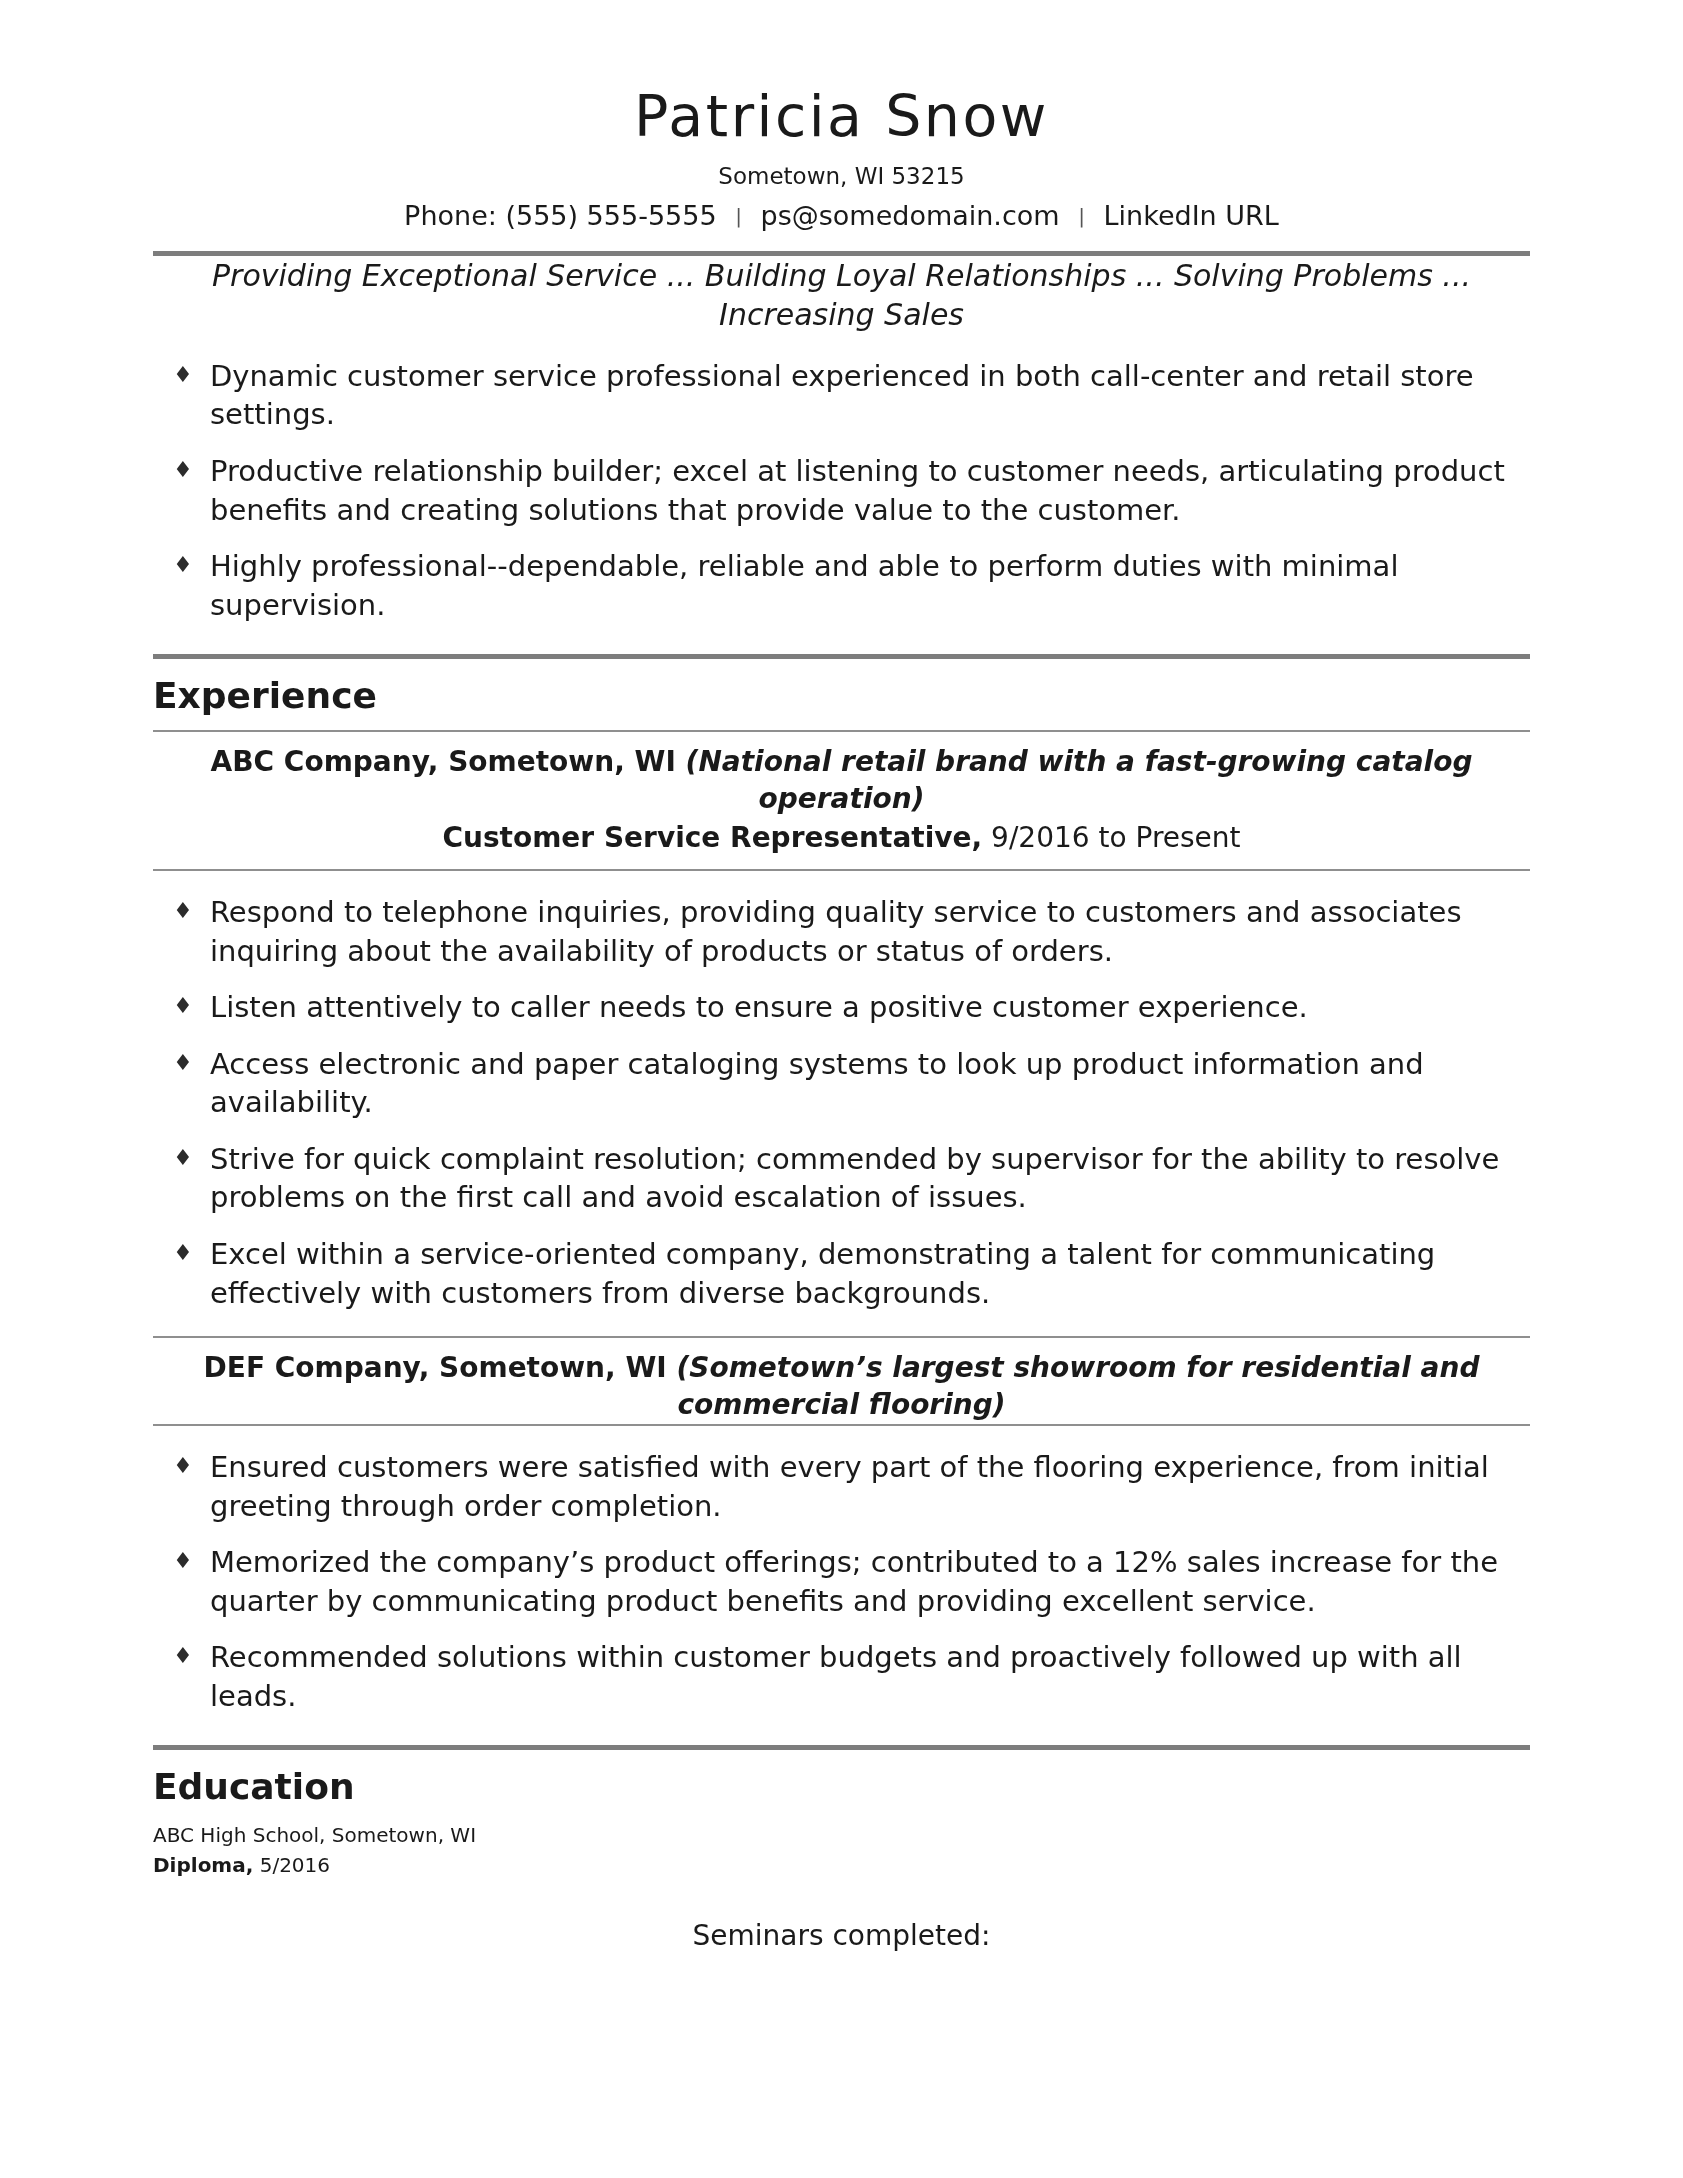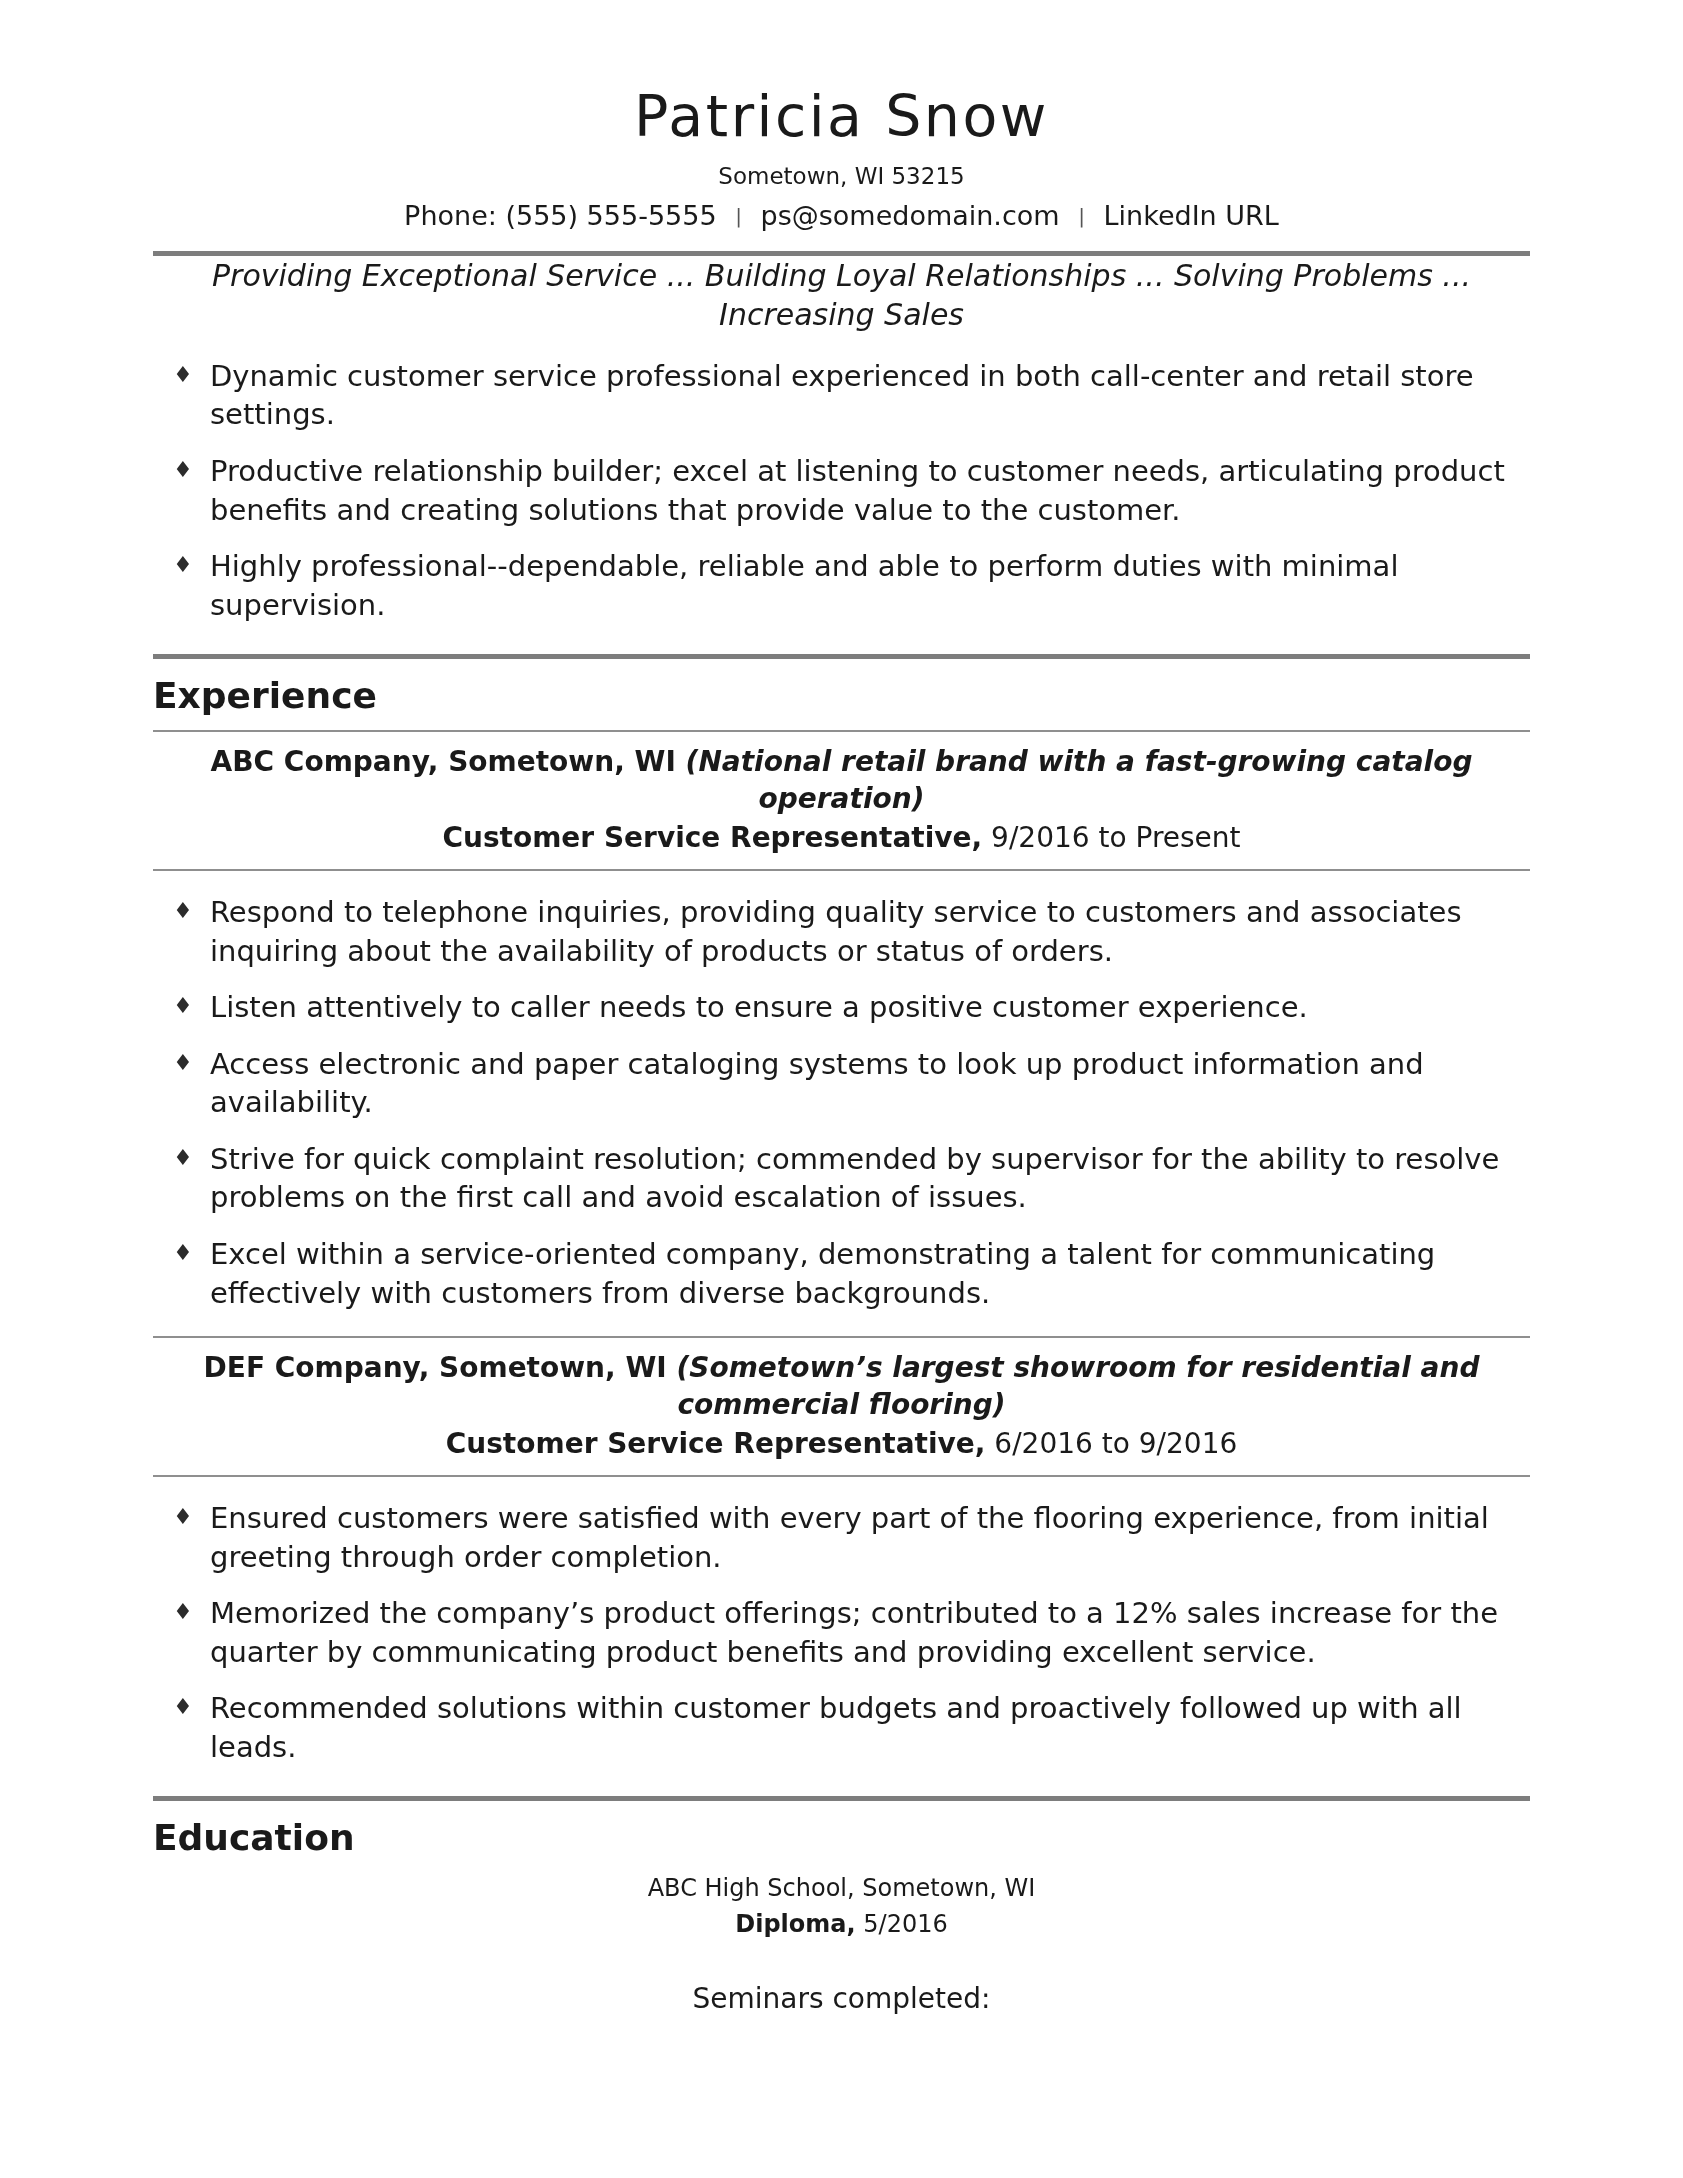--- a/index.html
+++ b/index.html
@@ -124,22 +124,21 @@
   .role {
     text-align: center;
     font-size: 28px;
     line-height: 1.32;
     margin: 2px 0 12px 0;
   }
   .role b { font-weight: bold; }
 
   
   .edu-line {
-    text-align: center;
-    font-size: 24px;
+    font-size: 20px;
     line-height: 1.4;
     margin: 14px 0 0 0;
   }
   .edu-line.degree { margin-top: 2px; }
   .edu-line.degree b { font-weight: bold; }
   .seminars {
     text-align: center;
     font-size: 28px;
     margin-top: 40px;
   }
@@ -215,23 +214,20 @@
           <span>Excel within a service-oriented company, demonstrating a talent for communicating effectively with customers from diverse backgrounds.</span>
         </li>
       </ul>
     </div>
 
     <div class="job-block" style="margin-top:24px;">
       <hr class="rule-thin">
       <div class="company">
         <span>DEF Company, Sometown, WI </span><em>(Sometown’s largest showroom for residential and commercial flooring)</em>
       </div>
-      <div class="role">
-        <b>Customer Service Representative,</b><span> 6/2016 to 9/2016</span>
-      </div>
       <hr class="rule-thin">
       <ul class="bullets">
         <li>
           <span class="dia">♦</span>
           <span>Ensured customers were satisfied with every part of the flooring experience, from initial greeting through order completion.</span>
         </li>
         <li>
           <span class="dia">♦</span>
           <span>Memorized the company’s product offerings; contributed to a 12% sales increase for the quarter by communicating product benefits and providing excellent service.</span>
         </li>

